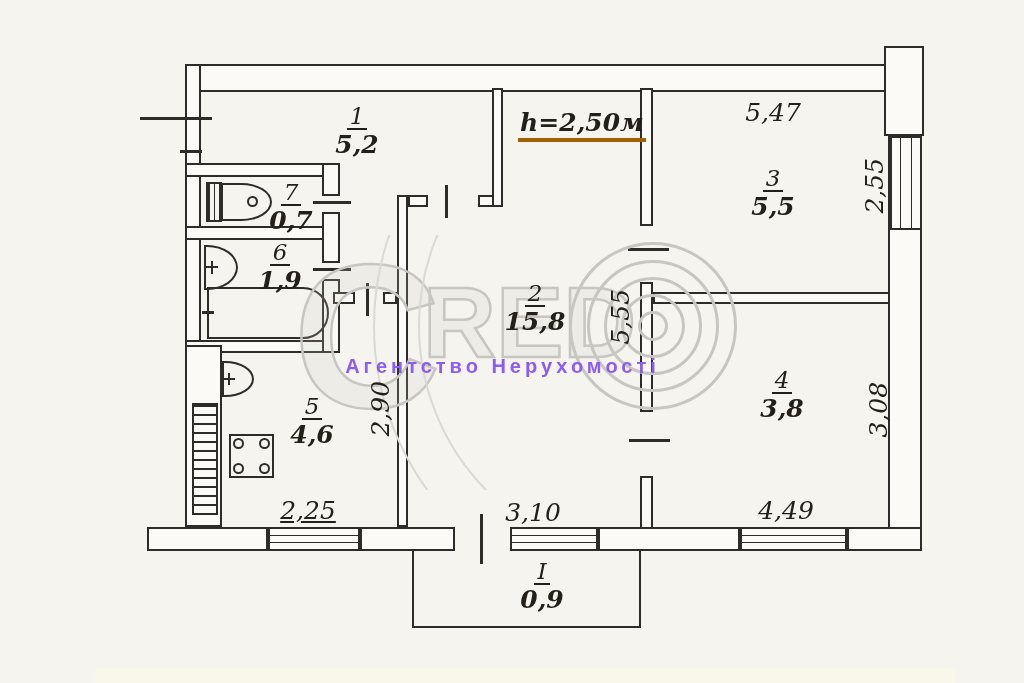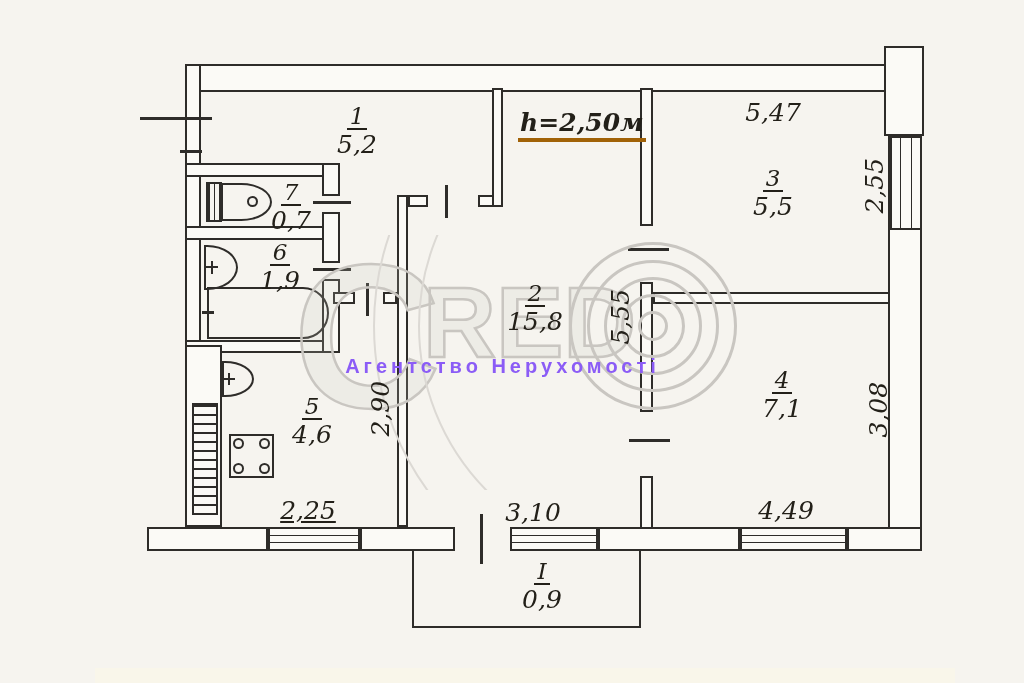--- a/index.html
+++ b/index.html
@@ -17,21 +17,21 @@
   .win-v::before,.win-v::after{content:"";position:absolute;top:0;bottom:0;border-left:1.5px solid #2e2c29;}
   .win-v::before{left:30%;} .win-v::after{right:30%;}
   
   .fx{position:absolute;box-sizing:border-box;border:2px solid #2e2c29;background:transparent;}
   .burner{position:absolute;box-sizing:border-box;width:11px;height:11px;border:2px solid #2e2c29;border-radius:50%;}
   .shaft{position:absolute;box-sizing:border-box;border:2px solid #2e2c29;
          background:repeating-linear-gradient(to bottom,#2e2c29 0 2px,transparent 2px 9px);}
   
   .lbl{position:absolute;font-style:italic;color:#232019;text-align:center;z-index:4;}
   .rl .num{display:inline-block;font-size:23px;line-height:1.05;border-bottom:2px solid #232019;padding:0 3px;}
-  .rl .area{font-size:25px;line-height:1.2;}
+  .rl .area{font-size:25px;line-height:1.2;font-weight:bold;}
   .dim{font-size:25px;line-height:1.1;}
   .vdim{transform:rotate(-90deg);}
   .hlbl{font-size:25px;font-weight:bold;}
   .hlbl .hl{display:inline-block;border-bottom:4px solid #a16207;padding:0 2px 1px;text-align:right;}
   
   .wm{position:absolute;left:0;top:0;width:1024px;height:683px;z-index:3;pointer-events:none;}
   .wm-letter{position:absolute;line-height:1;font-family:"Liberation Sans",sans-serif;font-weight:bold;
              color:rgba(201,198,191,0.18);-webkit-text-stroke:2.5px #c9c6c1;}
   .ring{position:absolute;box-sizing:border-box;border:3px solid #c9c6c1;border-radius:50%;}
   .ring.faint{border:2px solid #dcd9d4;}
@@ -150,21 +150,21 @@
   <div class="lbl rl" style="left:495px;top:281px;width:80px;">
     <span class="num">2</span>
     <div class="area">15,8</div>
   </div>
   <div class="lbl rl" style="left:733px;top:166px;width:80px;">
     <span class="num">3</span>
     <div class="area">5,5</div>
   </div>
   <div class="lbl rl" style="left:742px;top:368px;width:80px;">
     <span class="num">4</span>
-    <div class="area">7,1</div>
+    <div class="area">3,8</div>
   </div>
   <div class="lbl rl" style="left:502px;top:559px;width:80px;">
     <span class="num">I</span>
     <div class="area">0,9</div>
   </div>
 
   <div class="lbl hlbl" style="left:512px;top:108px;width:140px;">
     <span class="hl">h=2,50м</span>
   </div>
 

